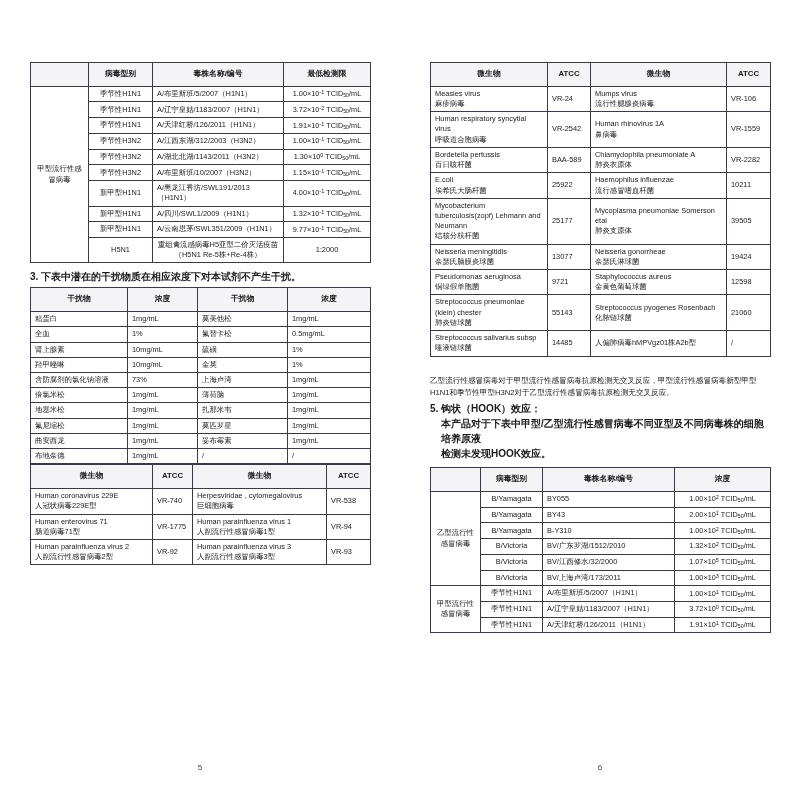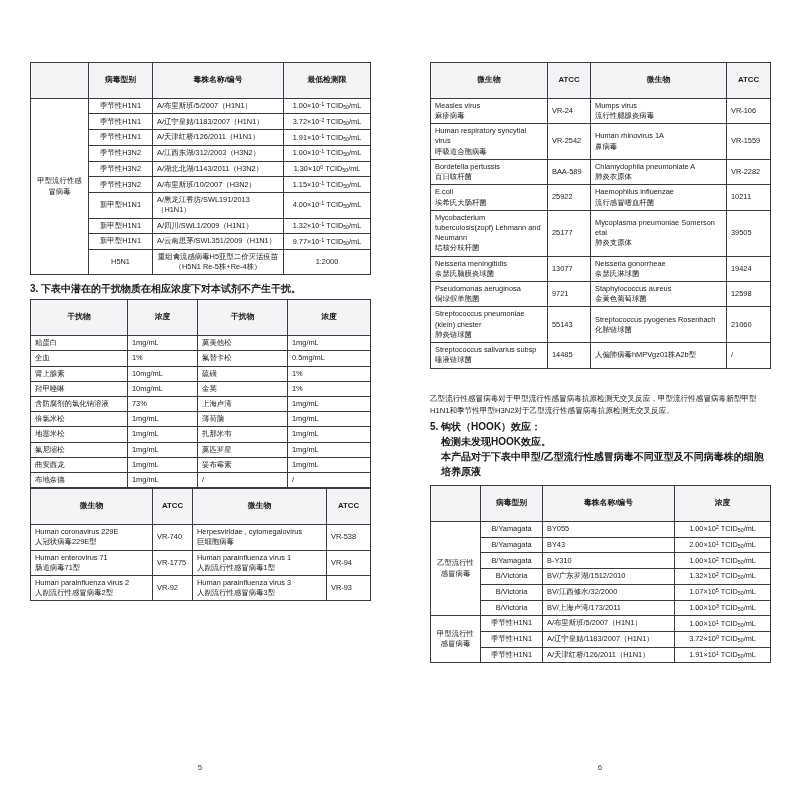--- a/index.html
+++ b/index.html
@@ -38,38 +38,38 @@
     font-size: 7.4px;
     line-height: 1.38;
     vertical-align: middle;
     word-wrap: break-word;
     background: #ffffff;
   }
   table.doc thead th {
     background: #f4f4f7;
     text-align: center;
     font-weight: bold;
-    padding: 12px 3px;
+    padding: 6px 3px;
     font-size: 7.8px;
   }
   .c { text-align: center; }
   .l { text-align: left; }
   .nowrap { white-space: nowrap; }
 
   .para {
     font-size: 10px;
     line-height: 1.5;
     margin: 7px 0 4px 0;
     font-weight: bold;
   }
   .para.tight { margin: 6px 0 3px 0; }
   .para-block {
     font-size: 7.6px;
     line-height: 1.62;
-    margin: 24px 0 2px 0;
+    margin: 18px 0 2px 0;
   }
   .indent { padding-left: 11px; display: block; }
 
   .sub {
     font-size: 0.72em;
     vertical-align: -0.22em;
   }
   .sup {
     font-size: 0.76em;
     vertical-align: 0.42em;
@@ -357,22 +357,22 @@
           <td class="l cell-2line">人偏肺病毒hMPVgz01株A2b型</td>
           <td class="l">/</td>
         </tr>
       </tbody>
   </table>
 
   <div class="para-block">乙型流行性感冒病毒对于甲型流行性感冒病毒抗原检测无交叉反应，甲型流行性感冒病毒新型甲型H1N1和季节性甲型H3N2对于乙型流行性感冒病毒抗原检测无交叉反应。</div>
 
   <div class="para" style="margin:2px 0 0 0">5. 钩状（HOOK）效应：</div>
   <div class="para" style="margin:0">
+    <span class="indent">本产品对于下表中甲型/乙型流行性感冒病毒不同亚型及不同病毒株的细胞培养原液</span>
     <span class="indent">检测未发现HOOK效应。</span>
-    <span class="indent">本产品对于下表中甲型/乙型流行性感冒病毒不同亚型及不同病毒株的细胞培养原液</span>
   </div>
 
   <div class="spacer-sm"></div>
 
   <table class="doc" id="hook-table">
     <colgroup>
       <col style="width:50px">
         <col style="width:62px">
         <col style="width:132px">
         <col style="width:96px">

